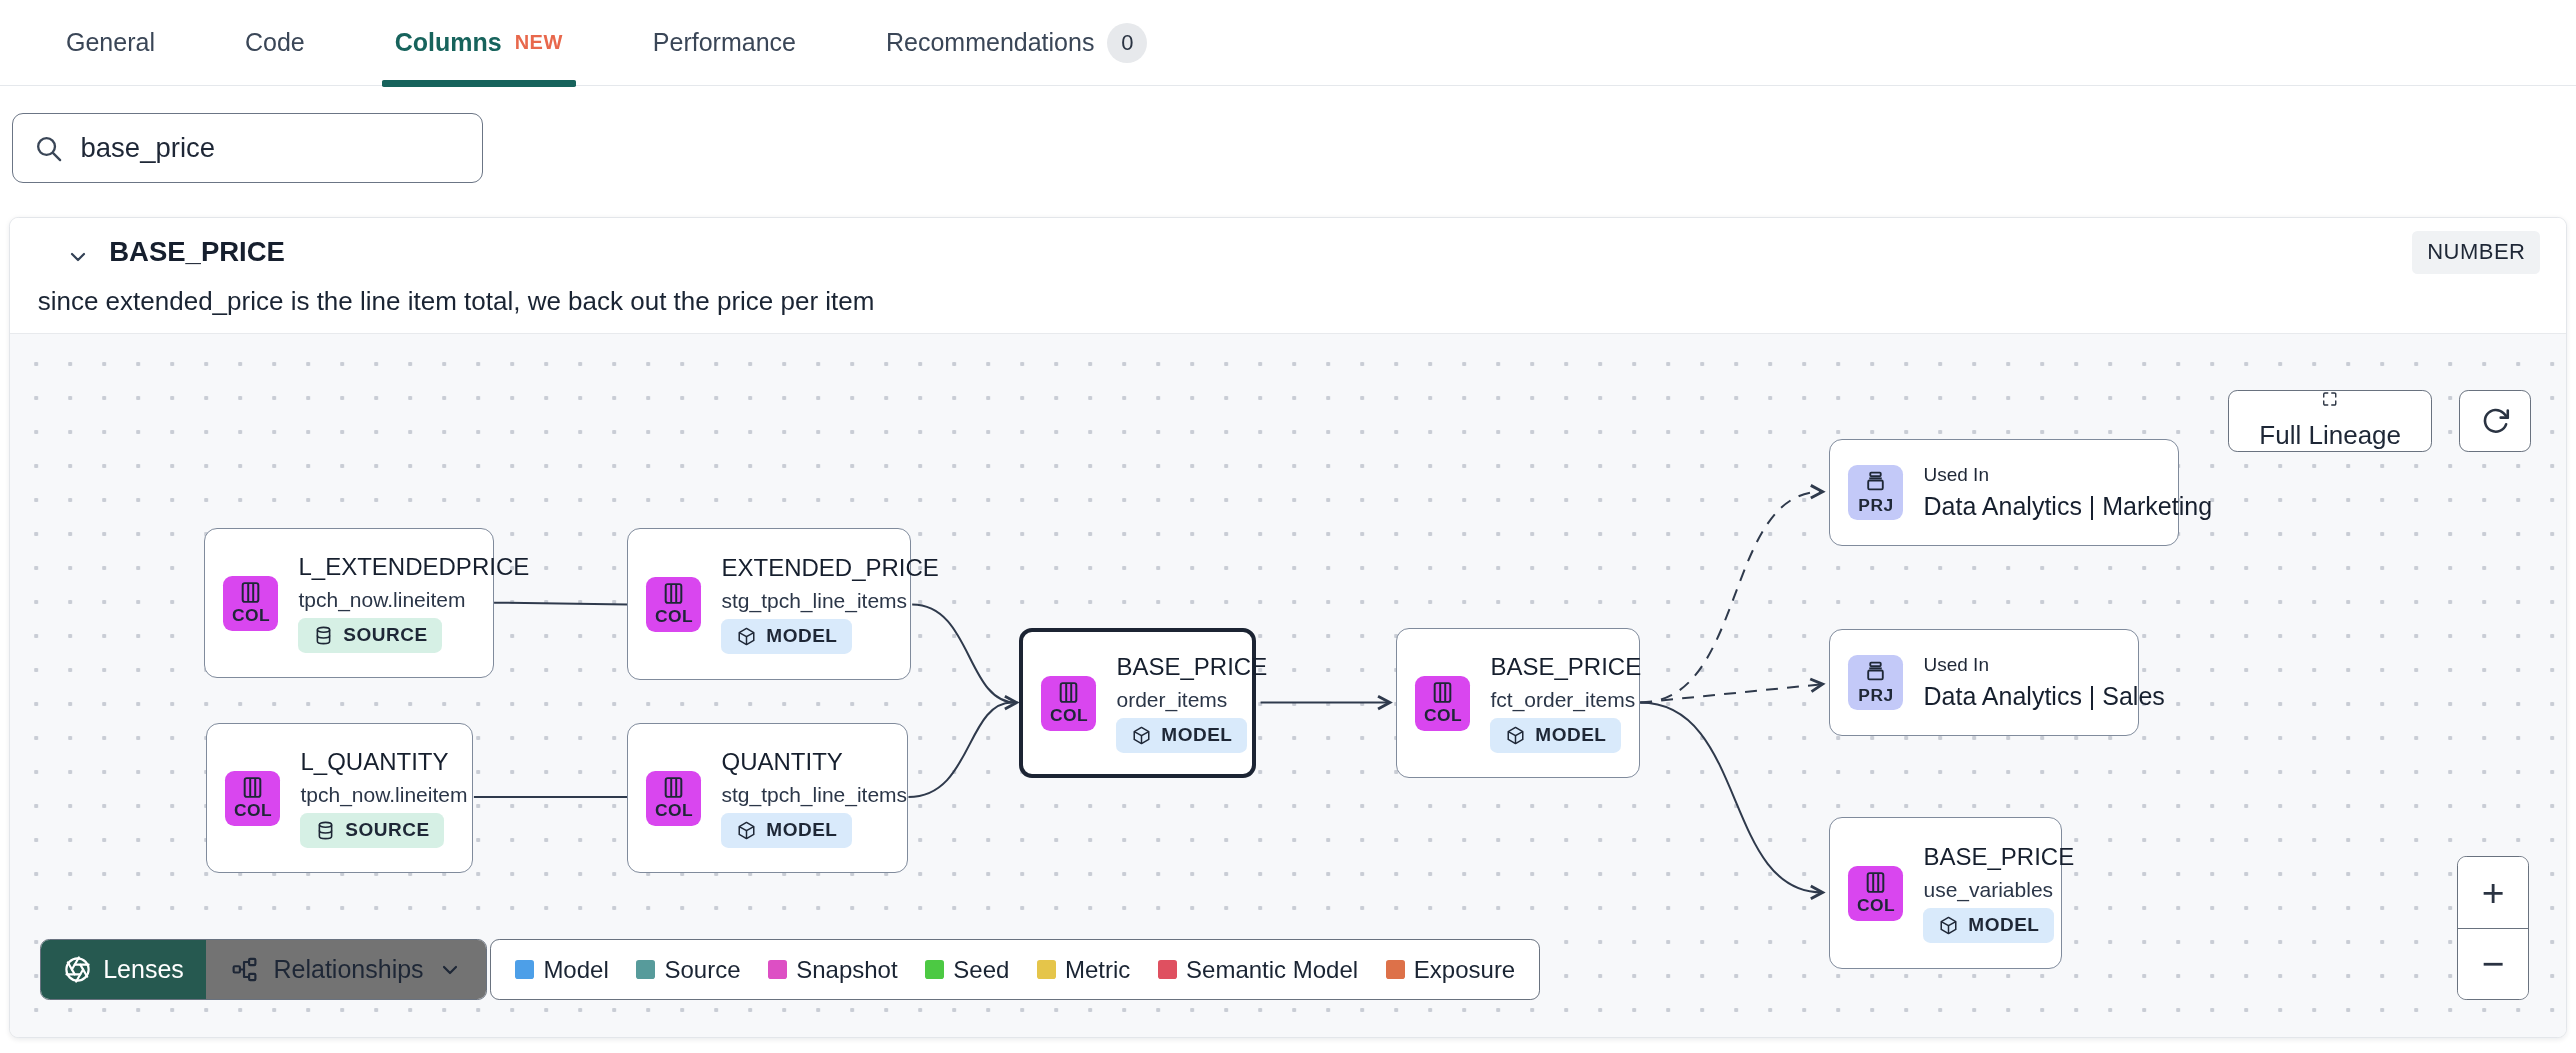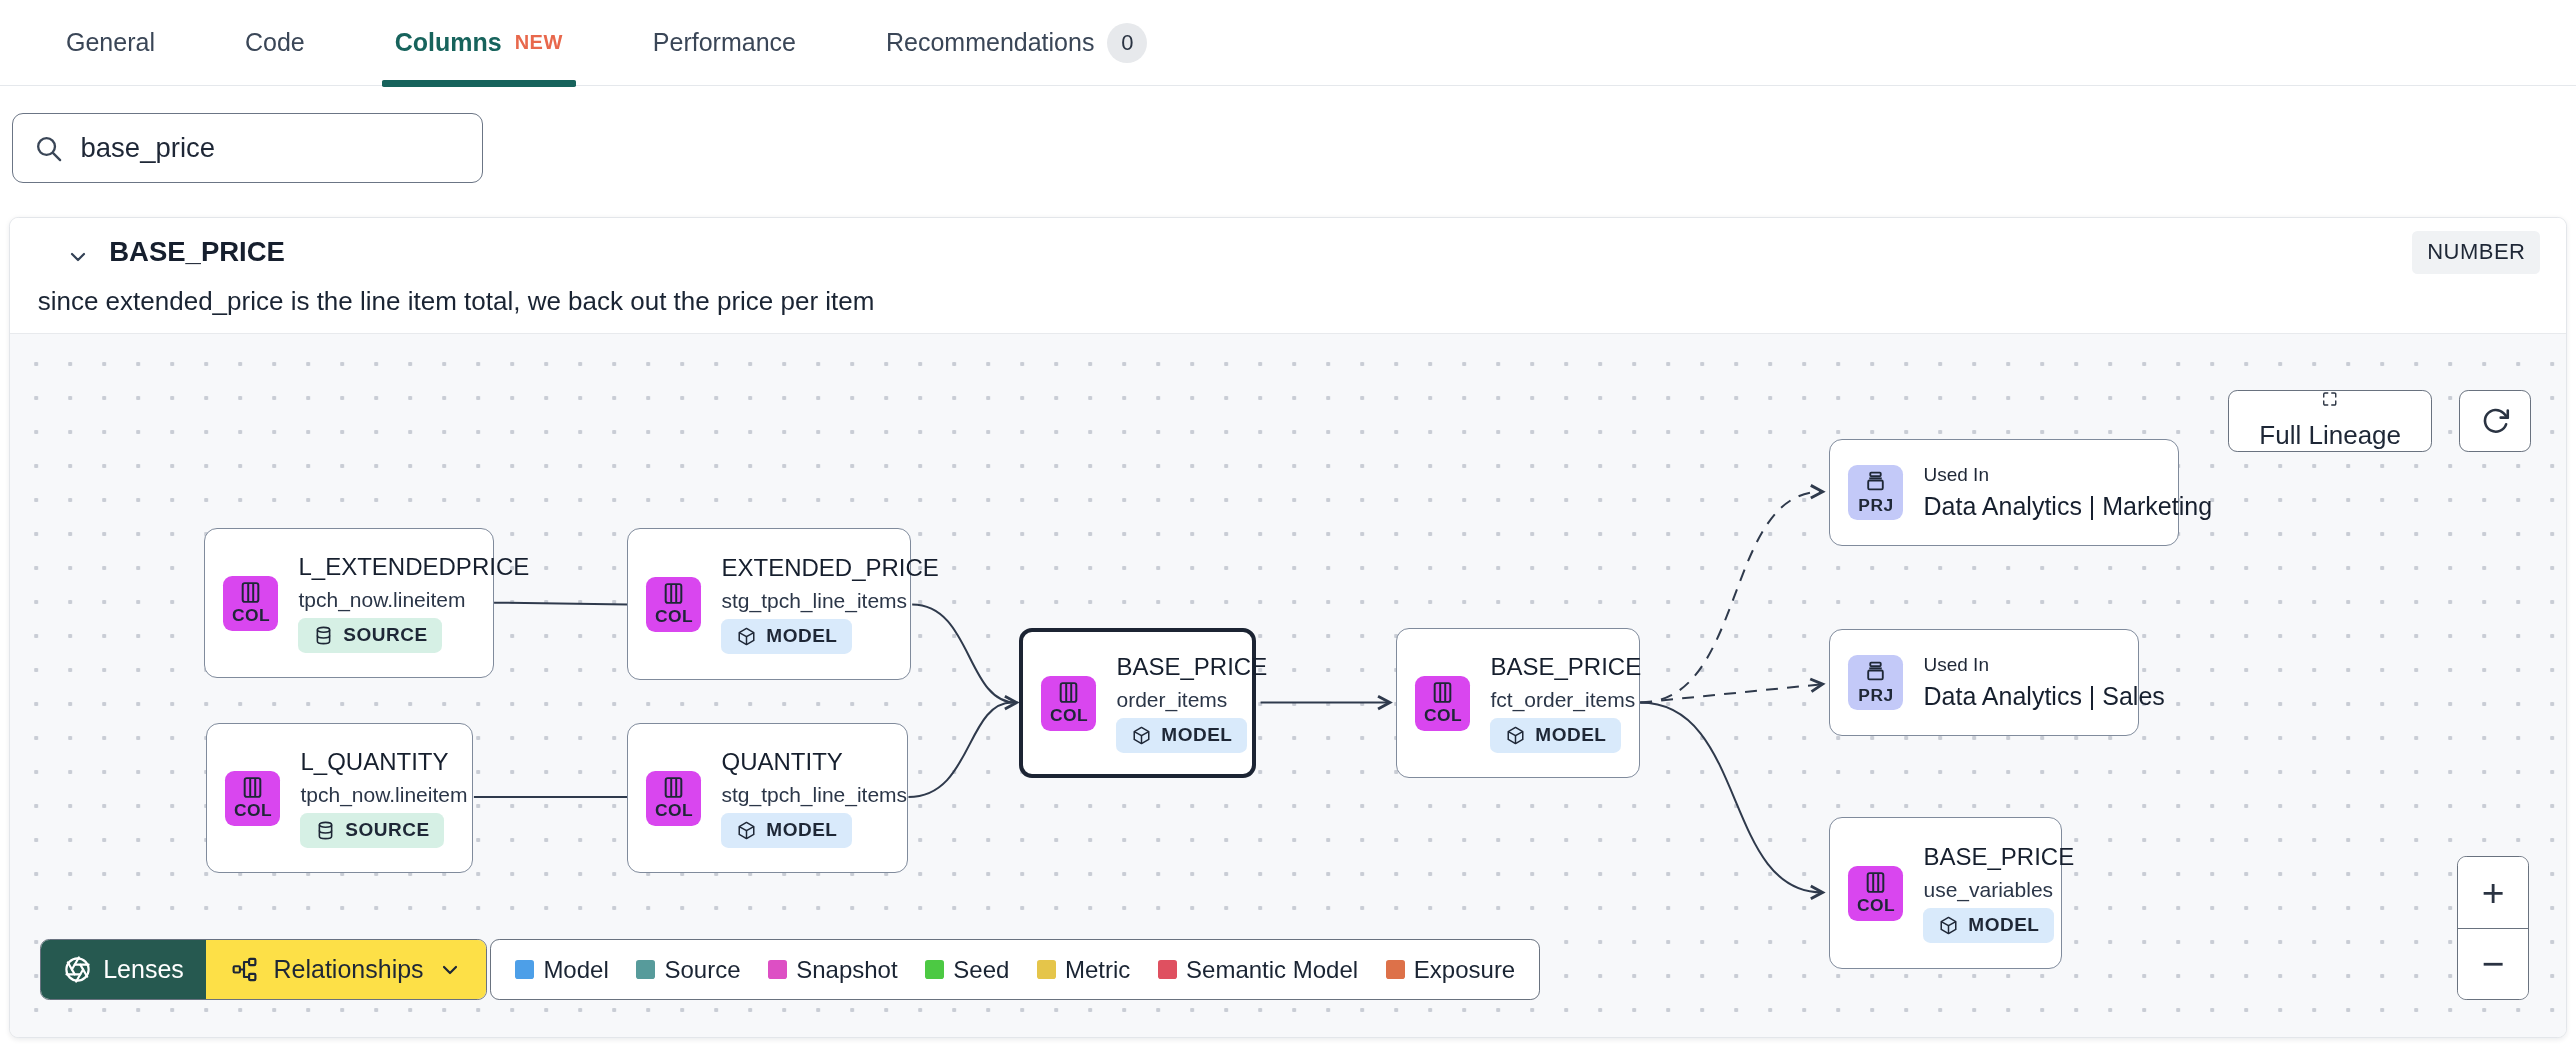--- a/index.html
+++ b/index.html
@@ -91,21 +91,21 @@
     font-size:26px; color:#1E2736; cursor:pointer;flex-direction:column;
   }
   .toolbar-group {
     position:absolute; left:30px; bottom:37px; height:61px; display:flex;
     border:1.8px solid #69727F; border-radius:9.2px; overflow:hidden; background:#fff;
   }
   .lenses-btn {
     background:#265950; color:#fff; display:flex; align-items:center; gap:11px;
     padding:0 22px; font-size:25px; cursor:pointer;
   }
-  .rel-btn { display:flex; align-items:center; gap:14.7px; padding:0 24px; font-size:25px; color:#1E2736; cursor:pointer; background:#fde047; }
+  .rel-btn { display:flex; align-items:center; gap:14.7px; padding:0 24px; font-size:25px; color:#1E2736; cursor:pointer; background:#737373; }
   .legend {
     position:absolute; left:480px; bottom:37px; height:61px; background:#fff;
     border:1.8px solid #69727F; border-radius:9.2px; display:flex; align-items:center;
     gap:27.5px; padding:0 24px;
   }
   .legend-item { display:flex; align-items:center; gap:9.2px; font-size:24px; color:#1A2433; white-space:nowrap; }
   .swatch { width:19px; height:19px; border-radius:2.8px; flex:0 0 auto; }
   .zoomctl {
     position:absolute; right:37px; bottom:37px; width:72px; height:144px;
     border:1.8px solid #69727F; border-radius:9.2px; background:#fff; overflow:hidden;

